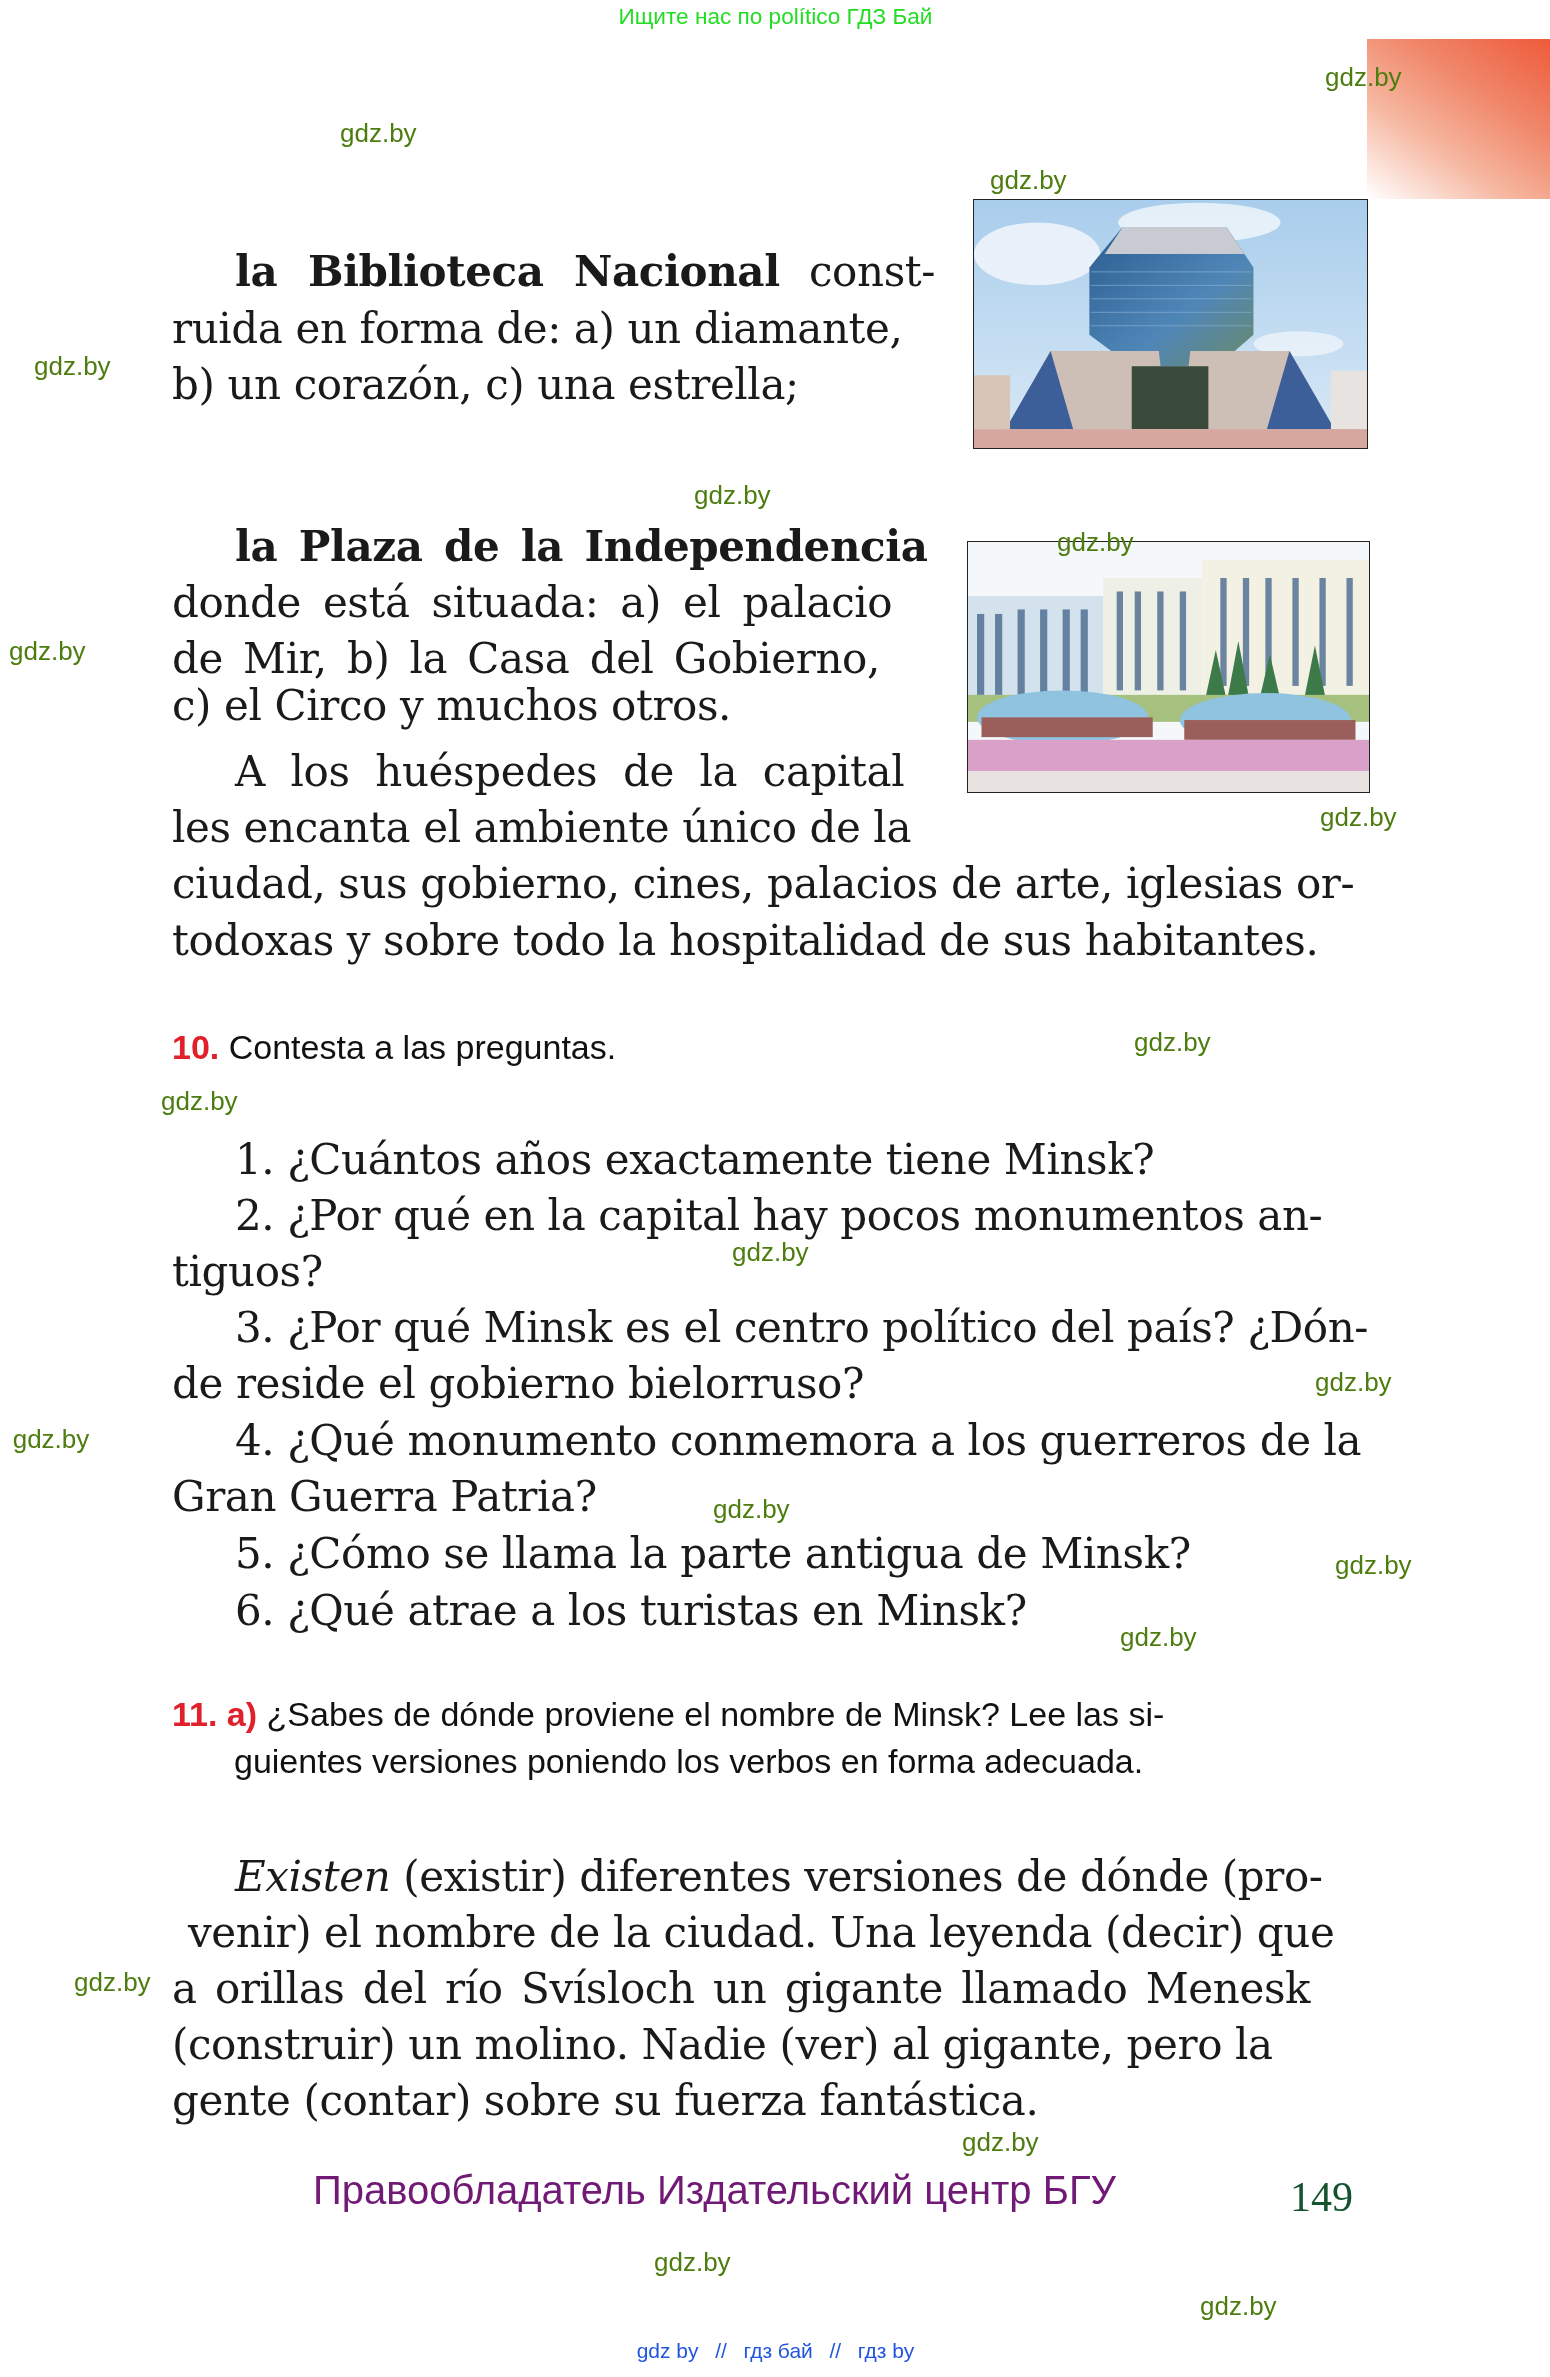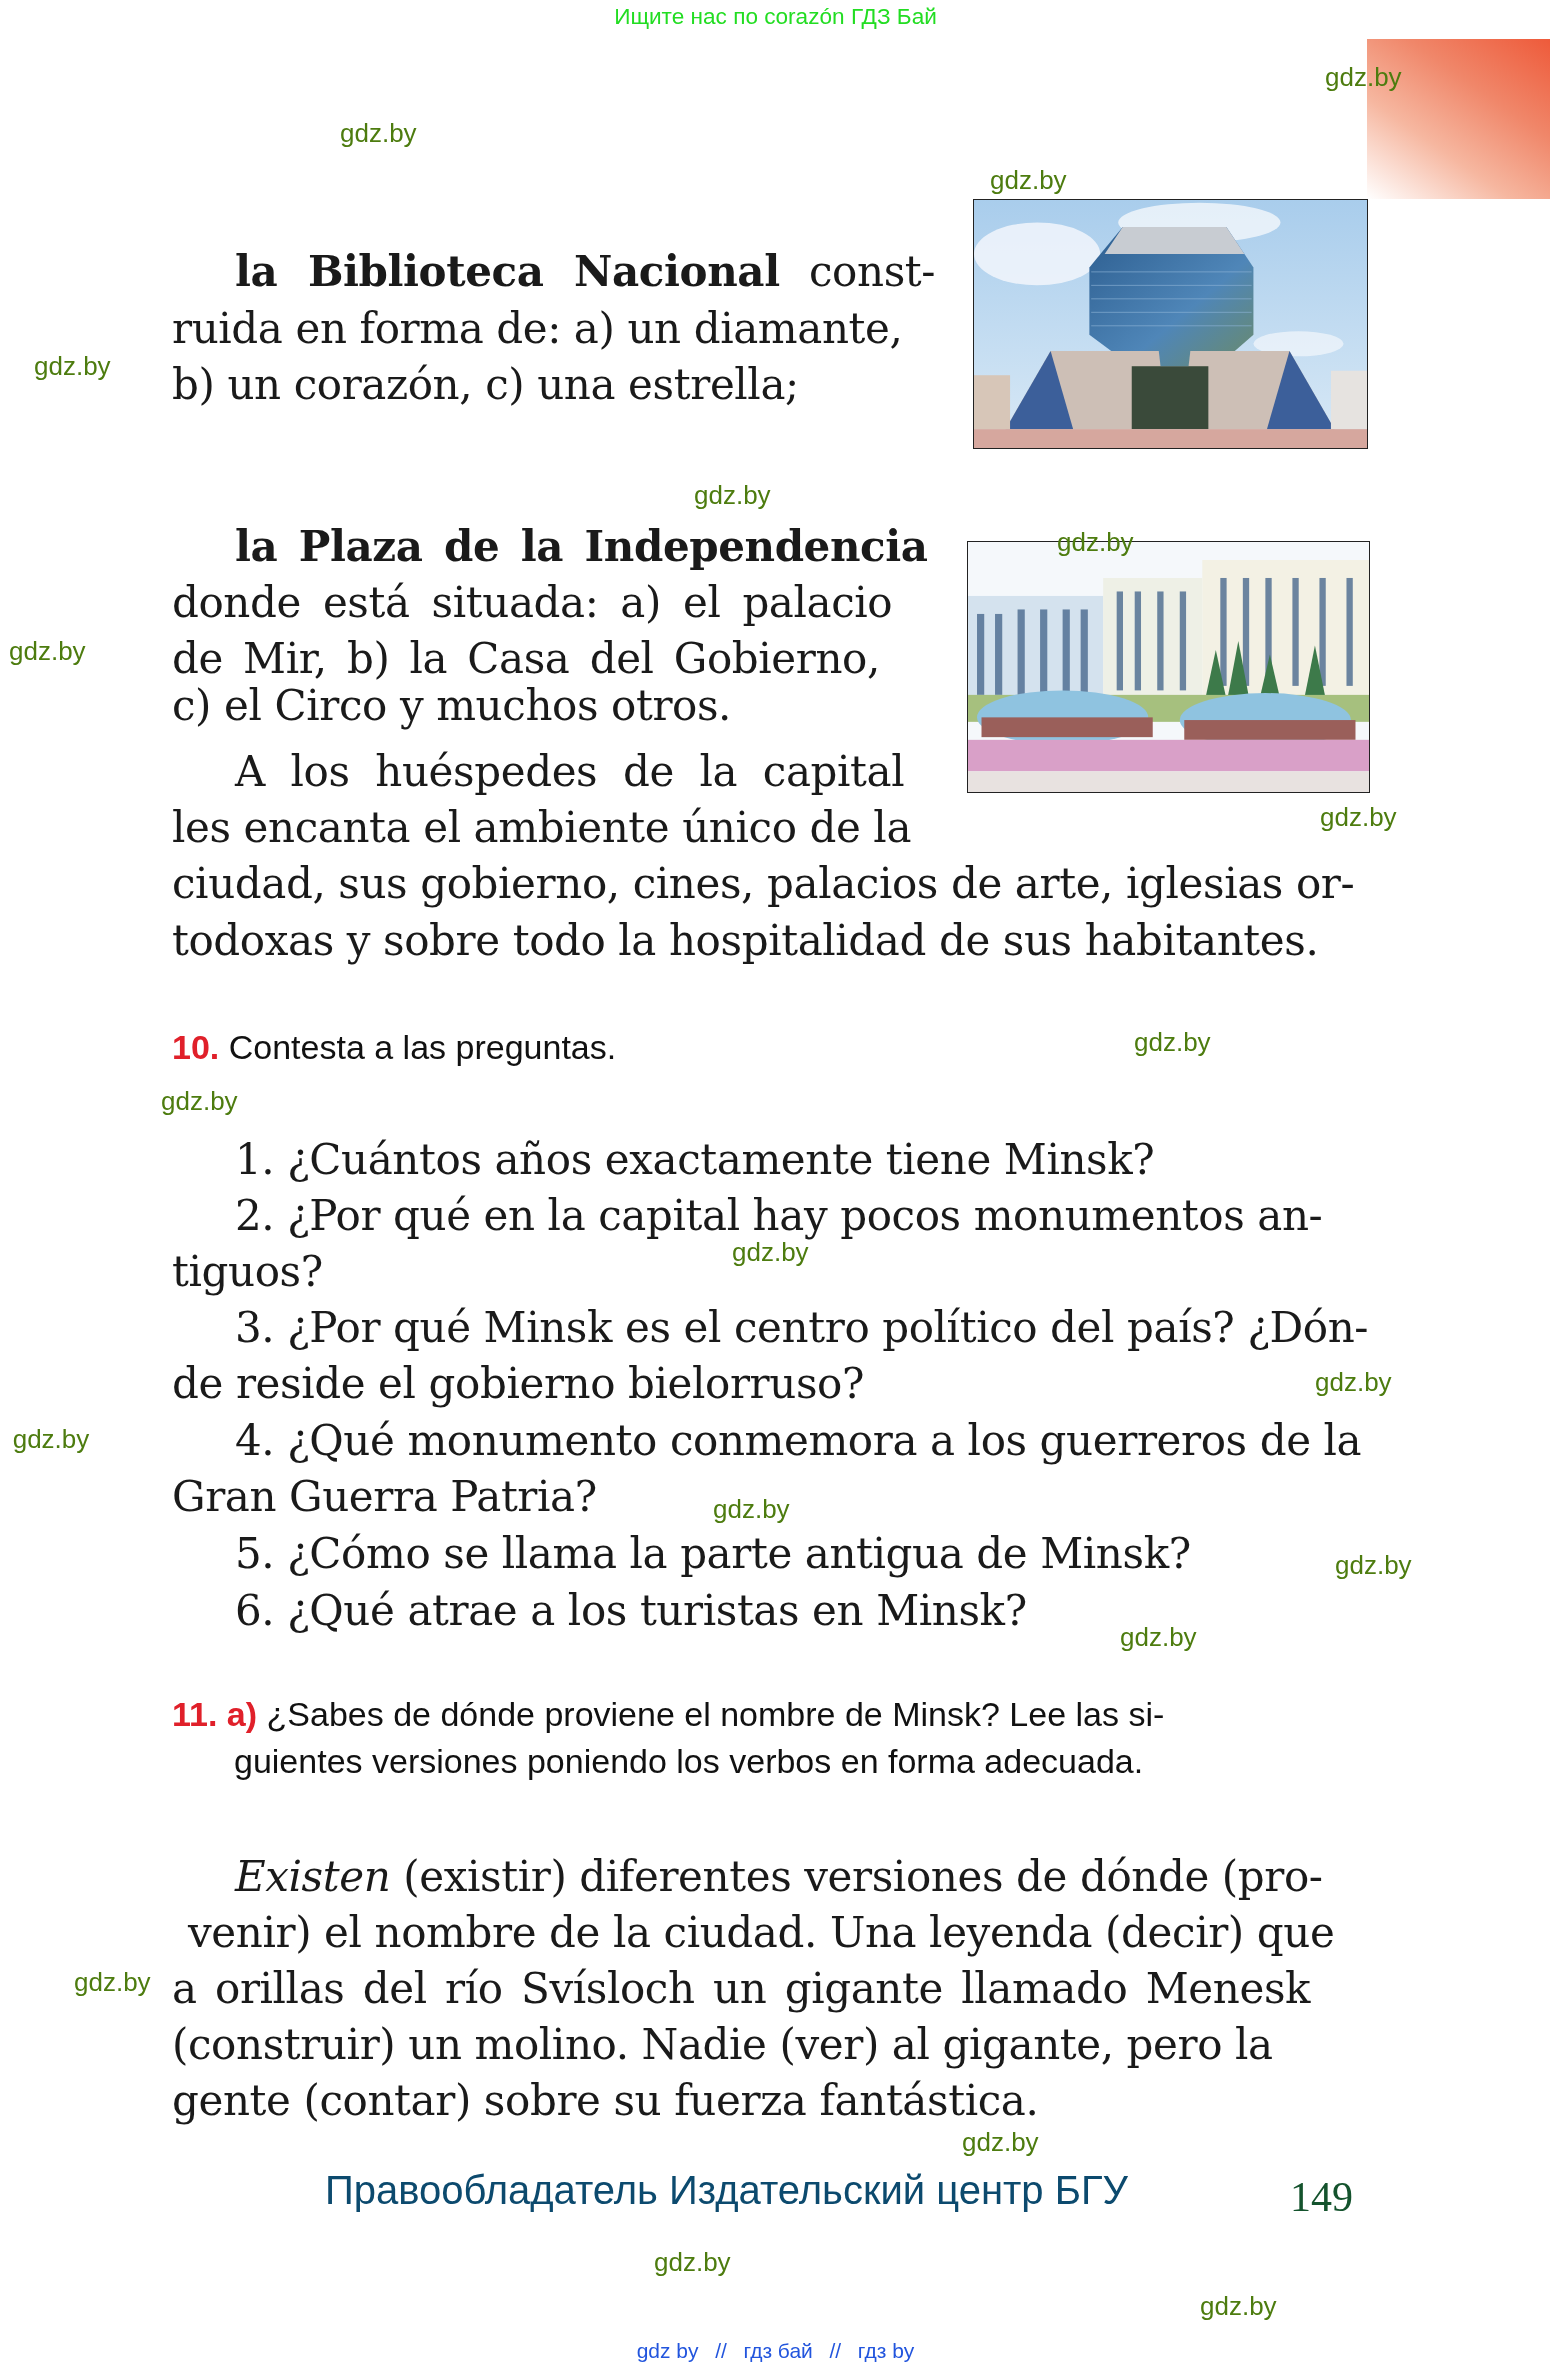--- a/index.html
+++ b/index.html
@@ -30,36 +30,36 @@
     font-size: 42px; line-height: 56px; left: 172px; letter-spacing: -0.4px;
   }
   .line.indent { left: 235px; }
   b.bold { font-weight: bold; }
   .ex-head {
     font-family: "Liberation Sans", sans-serif; font-size: 34px; color: #111;
     left: 172px;
   }
   .ex-num { color: #e0202a; font-weight: bold; }
   .footer-rights {
-    font-family: "Liberation Sans", sans-serif; font-size: 40px; color: #0c4a6e;
-    left: 325px; top: 2168px;
+    font-family: "Liberation Sans", sans-serif; font-size: 40px; color: #701a75;
+    left: 313px; top: 2168px;
   }
   .page-num {
     font-size: 42px; left: 1290px; top: 2173px; color: #14532d; font-family: Liberation Serif, serif;
   }
   .footer-links {
     font-family: "Liberation Sans", sans-serif; font-size: 21px; color: #2255dd;
     left: 0; width: 1551px; text-align: center; top: 2339px;
   }
   .footer-links span { margin: 0 5.4px; }
 </style>
 </head>
 <body>
 
-<div class="abs top-banner">Ищите нас по corazón ГДЗ Бай</div>
+<div class="abs top-banner">Ищите нас по político ГДЗ Бай</div>
 
 <div class="abs corner-tab"></div>
 
 <div class="abs photo" style="left:973px; top:199px; width:395px; height:250px;">
   <svg viewBox="0 0 436 276" preserveAspectRatio="none">
     <defs>
       <linearGradient id="sky1" x1="0" y1="0" x2="0" y2="1">
         <stop offset="0" stop-color="#a9cdec"></stop>
           <stop offset="1" stop-color="#d9e9f6"></stop>
       </linearGradient>

